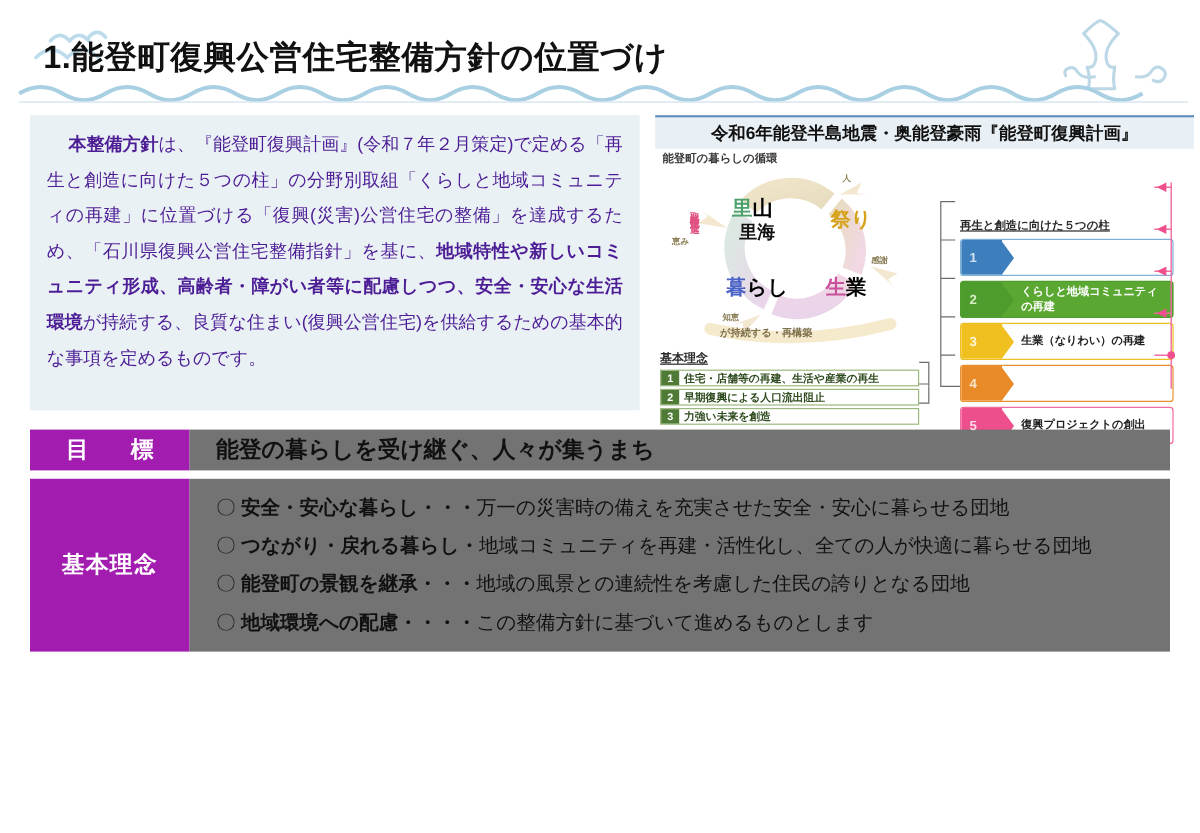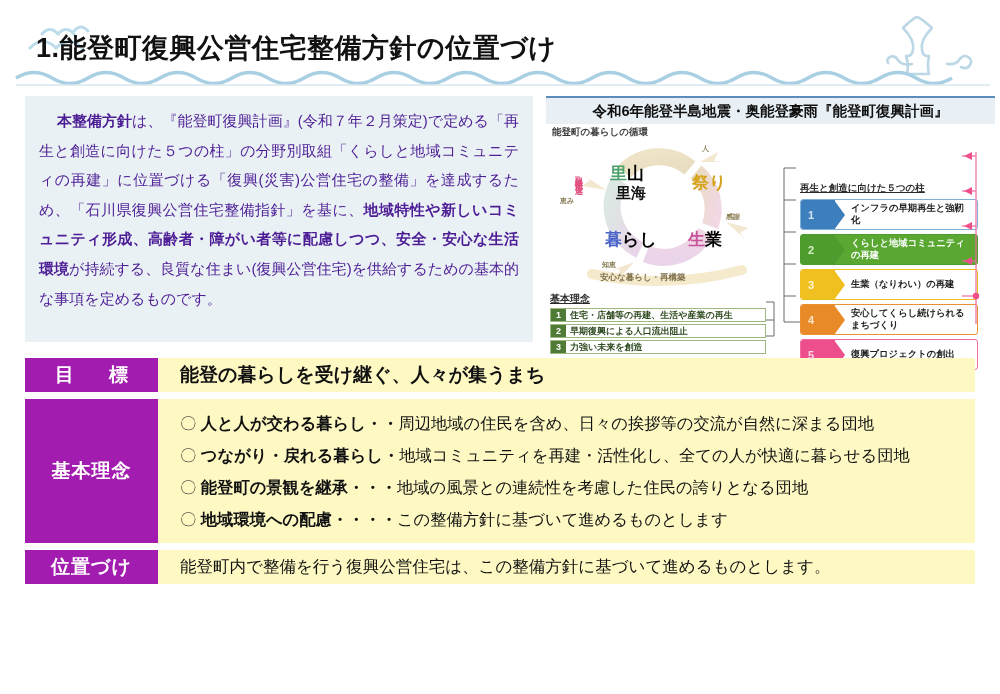--- a/index.html
+++ b/index.html
@@ -122,21 +122,21 @@
   .tbl { position: absolute; left: 25px; top: 358px; width: 950px; }
   .tr { display: flex; align-items: stretch; }
   .gap { height: 7px; }
   .lbl {
     width: 133px; flex: 0 0 133px; background: #a21caf; color: #ffffff;
     display: flex; align-items: center; justify-content: center;
     font-size: 19px; font-weight: 700; letter-spacing: 1px;
   }
   .lbl.sp { letter-spacing: 8px; text-indent: 8px; }
   .cell {
-    flex: 1; background: #fef9c3; display: flex; align-items: center;
+    flex: 1; background: #737373; display: flex; align-items: center;
     padding-left: 22px;
   }
   .cell.goal { font-size: 19px; font-weight: 700; color: #111; height: 34px; }
   .cell.pos  { font-size: 16.5px; color: #111; height: 34px; }
   .cell.list { flex-direction: column; align-items: stretch; justify-content: center; padding: 8px 10px 8px 22px; }
   .li { font-size: 16.3px; color: #111; line-height: 19px; padding: 6.5px 0; white-space: nowrap; }
   .li .mk { font-weight: 400; }
   .li b { font-weight: 700; }
 </style>
 </head>
@@ -216,21 +216,21 @@
         </svg>
         <div class="cycle-word cyc-satoyama"><span class="hl">里</span><span>山</span></div>
         <div class="cycle-word cyc-satoumi">里海</div>
         <div class="cycle-word cyc-matsuri">祭り</div>
         <div class="cycle-word cyc-kurashi"><span class="hl">暮</span><span>らし</span></div>
         <div class="cycle-word cyc-nariwai"><span class="hl">生</span><span>業</span></div>
         <div class="cyc-small cyc-hito">人</div>
         <div class="cyc-small cyc-megumi">恵み</div>
         <div class="cyc-small cyc-kansha">感謝</div>
         <div class="cyc-small cyc-chie">知恵</div>
-        <div class="cyc-bottom">安心な暮らし・再構築</div>
+        <div class="cyc-bottom">が持続する・再構築</div>
       </div>
 
       <div class="kihon">
         <div class="kihon-title">基本理念</div>
         <div class="kihon-row">
           <div class="kihon-num">1</div>
           <div class="kihon-txt">住宅・店舗等の再建、生活や産業の再生</div>
         </div>
         <div class="kihon-row">
           <div class="kihon-num">2</div>
@@ -255,21 +255,20 @@
         </g>
       </svg>
 
       <div class="pillars">
         <div class="pillar-title">再生と創造に向けた５つの柱</div>
 
         <div class="pillar light" style="background:#ffffff;border:1.4px solid #7fb0d8;">
           <div class="pillar-num" style="background:#3d7ebc;color:#3d7ebc;">
               <span style="color:#cfe2f2;position:relative;z-index:2;">1</span>
             </div>
-          <div class="pillar-txt">インフラの早期再生と強靭化</div>
         </div>
 
         <div class="pillar solid" style="background:#5aa832;border:1.4px solid #4f9c2e;">
           <div class="pillar-num" style="background:#4f9c2e;color:#4f9c2e;">
               <span style="color:#d6edc4;position:relative;z-index:2;">2</span>
             </div>
           <div class="pillar-txt" style="white-space:pre-line;">くらしと地域コミュニティ
 の再建</div>
         </div>
 
@@ -277,22 +276,20 @@
           <div class="pillar-num" style="background:#f0c020;color:#f0c020;">
               <span style="color:#fff6d8;position:relative;z-index:2;">3</span>
             </div>
           <div class="pillar-txt">生業（なりわい）の再建</div>
         </div>
 
         <div class="pillar light" style="background:#ffffff;border:1.4px solid #e8922f;">
           <div class="pillar-num" style="background:#e88a28;color:#e88a28;">
               <span style="color:#fde4c8;position:relative;z-index:2;">4</span>
             </div>
-          <div class="pillar-txt" style="white-space:pre-line;">安心してくらし続けられる
-まちづくり</div>
         </div>
 
         <div class="pillar light" style="background:#ffffff;border:1.4px solid #ef6ba0;">
           <div class="pillar-num" style="background:#ec4f8c;color:#ec4f8c;">
               <span style="color:#fcd7e6;position:relative;z-index:2;">5</span>
             </div>
           <div class="pillar-txt">復興プロジェクトの創出</div>
         </div>
       </div>
 
@@ -325,38 +322,34 @@
       <div class="cell goal">能登の暮らしを受け継ぐ、人々が集うまち</div>
     </div>
 
     <div class="gap"></div>
 
     <div class="tr">
       <div class="lbl">基本理念</div>
       <div class="cell list">
         <div class="li">
           <span class="mk">〇</span>
-          <b>人と人が交わる暮らし</b><b>・・</b><span>周辺地域の住民を含め、日々の挨拶等の交流が自然に深まる団地</span>
+          <b>安全・安心な暮らし</b><b>・・・</b><span>万一の災害時の備えを充実させた安全・安心に暮らせる団地</span>
         </div>
         <div class="li">
           <span class="mk">〇</span>
           <b>つながり・戻れる暮らし</b><b>・</b><span>地域コミュニティを再建・活性化し、全ての人が快適に暮らせる団地</span>
         </div>
         <div class="li">
           <span class="mk">〇</span>
           <b>能登町の景観を継承</b><b>・・・</b><span>地域の風景との連続性を考慮した住民の誇りとなる団地</span>
         </div>
         <div class="li">
           <span class="mk">〇</span>
           <b>地域環境への配慮</b><b>・・・・</b><span>この整備方針に基づいて進めるものとします</span>
         </div>
       </div>
     </div>
 
     <div class="gap"></div>
 
-    <div class="tr">
-      <div class="lbl">位置づけ</div>
-      <div class="cell pos">能登町内で整備を行う復興公営住宅は、この整備方針に基づいて進めるものとします。</div>
-    </div>
 
   </div>
 </div>
 
 </body></html>

